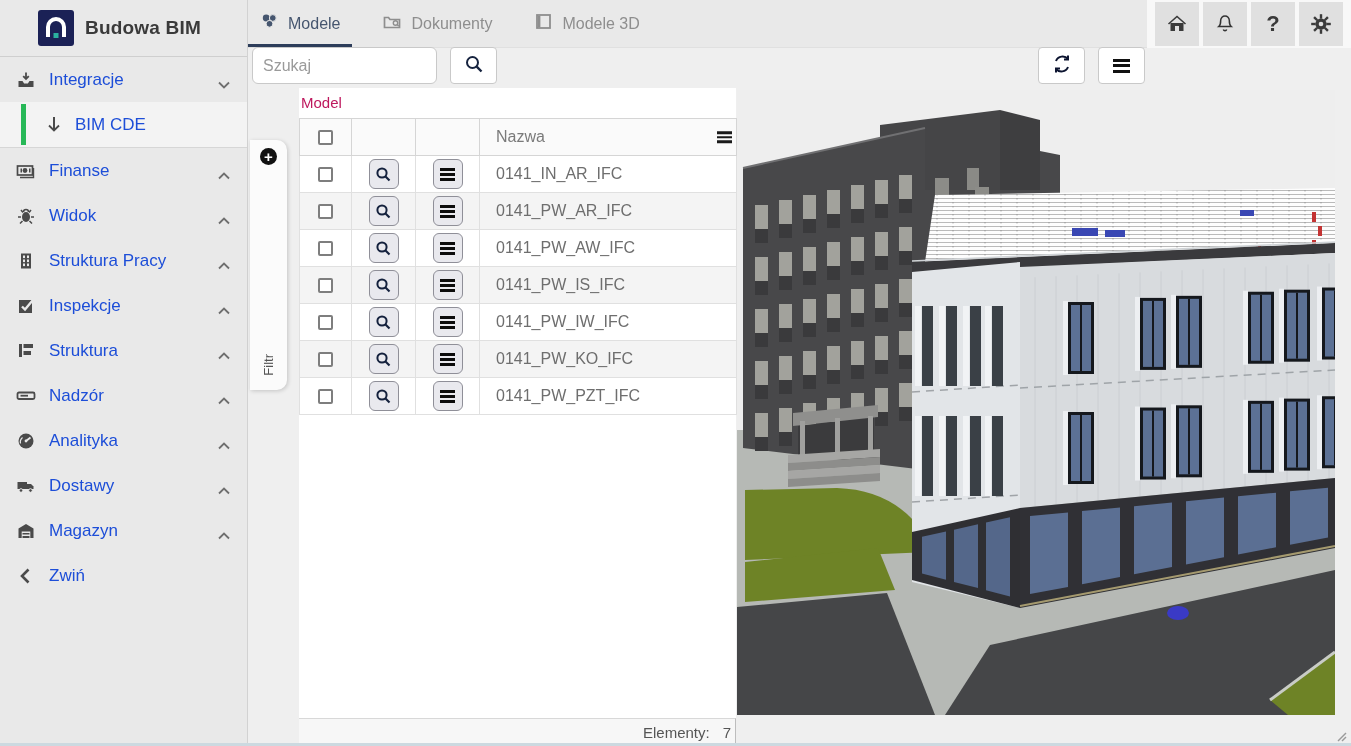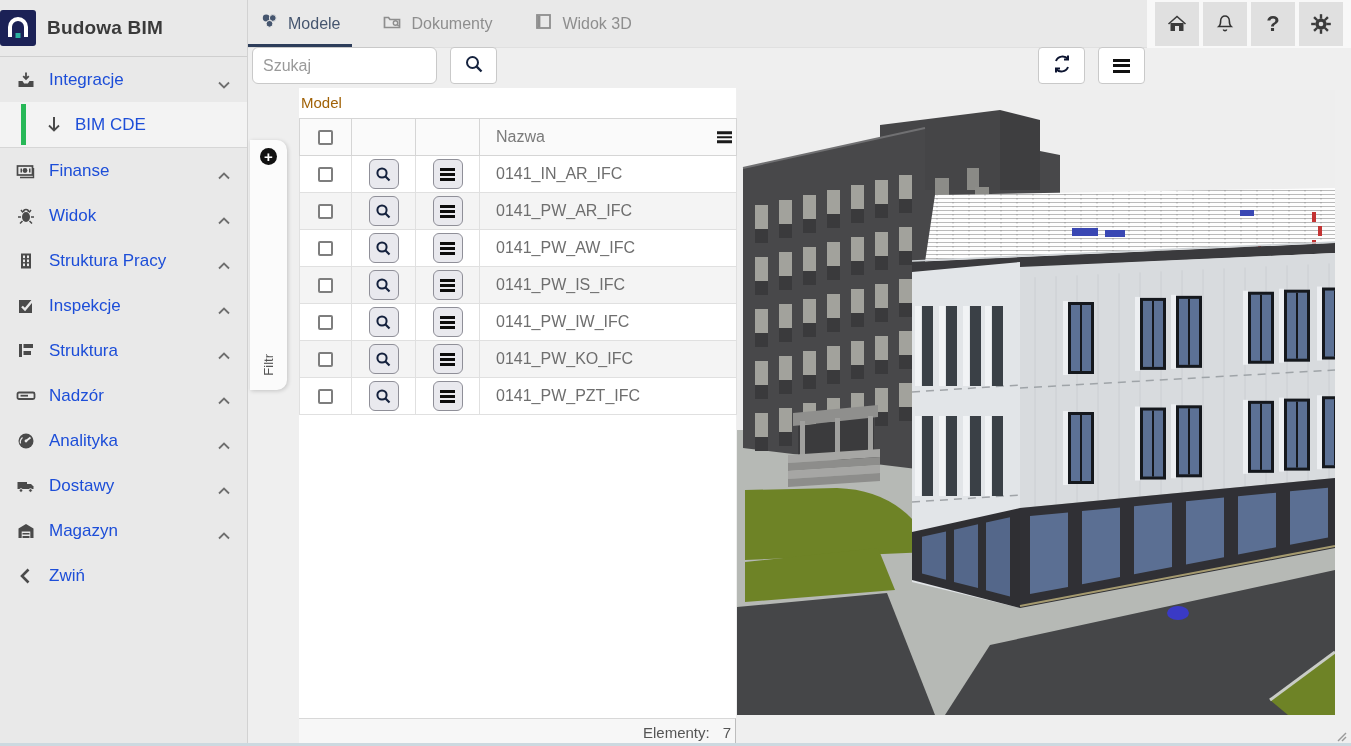--- a/index.html
+++ b/index.html
@@ -3,21 +3,21 @@
 <meta charset="utf-8">
 <style>
   * { margin:0; padding:0; box-sizing:border-box; }
   html,body { width:1351px; height:746px; overflow:hidden;
     font-family:"Liberation Sans", sans-serif; background:#efefef; }
   #stage { position:relative; width:1351px; height:746px; background:#efefef; }
 
   
   #sidebar { position:absolute; left:0; top:0; width:248px; height:746px;
     background:#e9e9e9; border-right:1px solid #d2d2d2; }
-  #sidebar-header { height:57px; display:flex; align-items:center; 
+  #sidebar-header { height:57px; display:flex; align-items:center; padding-left:38px;
     border-bottom:1px solid #cfcfcf; }
   #logo { width:36px; height:36px; background:#1b2156; border-radius:3px; position:relative; flex:0 0 auto; }
   #logo svg { position:absolute; left:0; top:0; }
   #app-title { margin-left:11px; font-size:19px; font-weight:bold; color:#3a3a3a; letter-spacing:.2px; }
   .side-item { height:45px; display:flex; align-items:center; padding:0 16px;
     color:#1d4ed8; font-size:17px; cursor:pointer; position:relative; }
   .side-item .s-ico { width:20px; height:20px; margin-right:13px; flex:0 0 auto; display:flex; align-items:center; justify-content:center; }
   .side-item .chev { margin-left:auto; width:14px; height:10px; }
   .side-item.active { background:#f3f3f3; height:45px; padding-left:44px; }
   .side-item.active::before { content:""; position:absolute; left:21px; top:2px; bottom:2px; width:5px; background:#27b857; }
@@ -55,21 +55,21 @@
   #filter-flap { position:absolute; left:250px; top:140px; width:37px; height:250px;
     background:#fbfbfb; border-radius:0 10px 10px 0; box-shadow:1px 1px 4px rgba(0,0,0,.18); }
   #filter-add { position:absolute; left:10px; top:8px; width:17px; height:17px; background:#111;
     border-radius:50%; color:#fff; display:flex; align-items:center; justify-content:center;
     font-size:15px; font-weight:bold; line-height:1; cursor:pointer; }
   #filter-label { position:absolute; left:11px; bottom:14px; writing-mode:vertical-rl;
     transform:rotate(180deg); font-size:13px; color:#555; }
 
   
   #panel { position:absolute; left:299px; top:88px; width:437px; height:658px; background:#fff; }
-  #panel-title { padding:6px 2px 7px 2px; font-size:15px; color:#a16207; }
+  #panel-title { padding:6px 2px 7px 2px; font-size:15px; color:#be185d; }
   table.models { width:437px; border-collapse:collapse; table-layout:fixed; }
   table.models td { border:1px solid #e0e0e0; height:37px; vertical-align:middle; }
   table.models tr.hdr td { background:#fafafa; border-color:#d5d5d5; }
   col.c1{width:52px;} col.c2{width:64px;} col.c3{width:64px;} col.c4{width:257px;}
   .cell-center { text-align:center; }
   .cbx { display:inline-block; width:15px; height:15px; border:2px solid #7e7e7e;
     border-radius:2px; background:#fff; vertical-align:middle; cursor:pointer; }
   .mini-btn { display:inline-flex; width:30px; height:30px; background:#e9e9ee;
     border:1px solid #8f8f98; border-radius:6px; align-items:center; justify-content:center;
     cursor:pointer; vertical-align:middle; }
@@ -282,21 +282,21 @@
               <circle cx="13.5" cy="11" r="2.2" fill="none" stroke="#8e8e8e" stroke-width="1.4"></circle>
               <line x1="15" y1="12.5" x2="16.6" y2="14.1" stroke="#8e8e8e" stroke-width="1.4"></line>
             </svg></span>
           <span>Dokumenty</span>
         </div>
         <div class="tab">
           <span><svg width="19" height="19" viewBox="0 0 19 19">
               <rect x="3" y="3" width="13" height="13" fill="none" stroke="#8e8e8e" stroke-width="1.8"></rect>
               <rect x="3.8" y="3.8" width="2.6" height="11.4" fill="#8e8e8e"></rect>
             </svg></span>
-          <span>Widok 3D</span>
+          <span>Modele 3D</span>
         </div>
       </div>
     <div id="topbar-actions">
         <div class="action-btn">
           <span style="display:flex">
             <svg width="24" height="24" viewBox="0 0 24 24">
               <path d="M3.5 12 12 4.5 20.5 12" fill="none" stroke="#3a3a3a" stroke-width="1.6"></path>
               <path d="M5.5 11v8h4.5v-5h4v5h4.5v-8z" fill="#3a3a3a"></path>
             </svg>
           </span>

